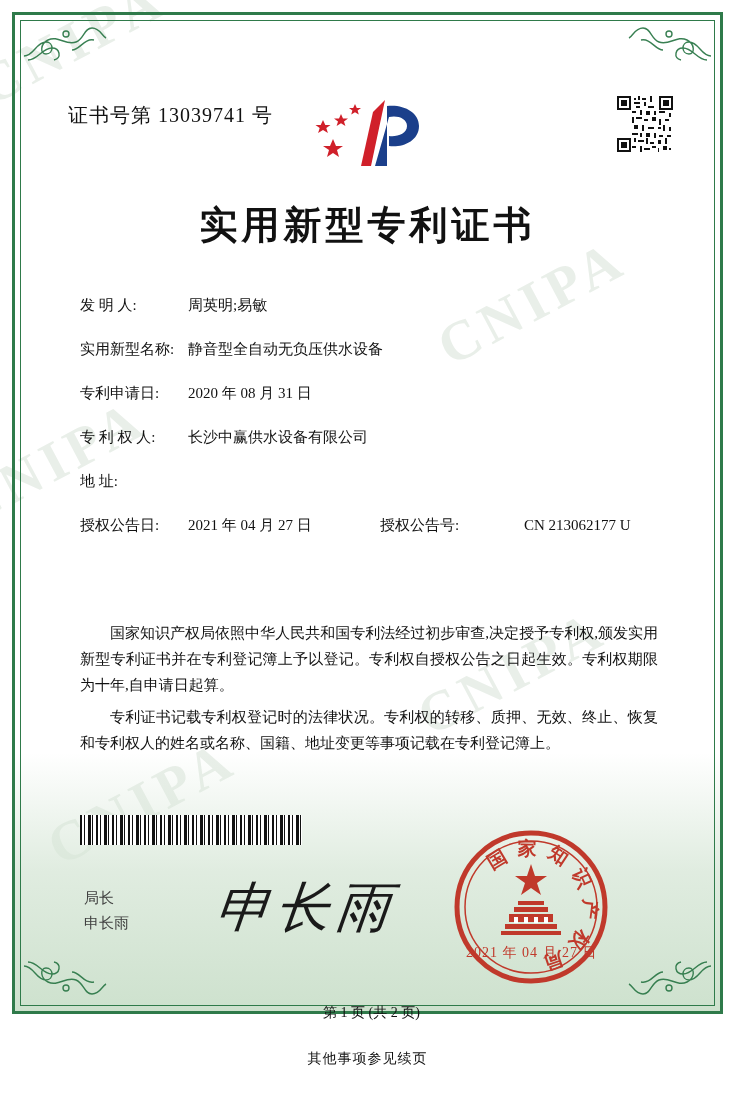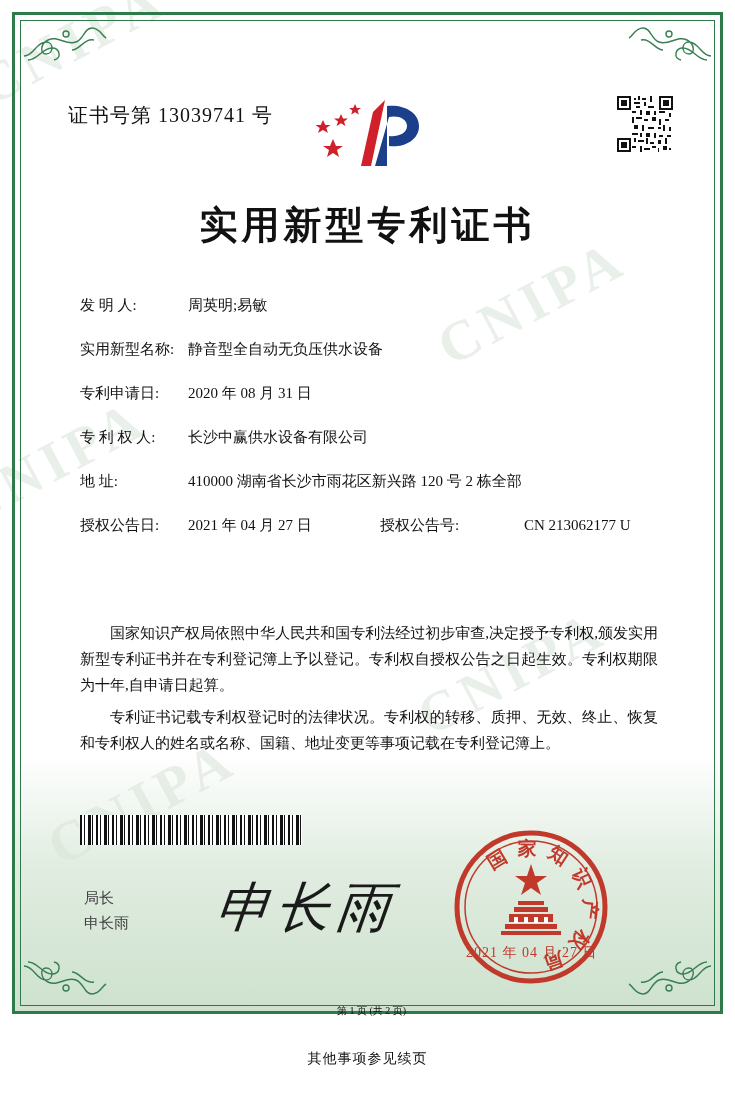--- a/index.html
+++ b/index.html
@@ -216,21 +216,21 @@
     letter-spacing: 1px;
   }
 
   
   .page-num {
     position: absolute;
     left: 0; right: 0;
     top: 1004px;
     text-align: center;
     font-family: "Liberation Serif", "DejaVu Serif", serif;
-    font-size: 10px;
+    font-size: 14px;
     color: #111;
     margin-left: 8px;
   }
   .footer-note {
     position: absolute;
     left: 0; right: 0;
     top: 1050px;
     text-align: center;
     font-family: "Liberation Serif", "DejaVu Serif", serif;
     font-size: 14px;
@@ -387,21 +387,20 @@
     <div class="row">
       <div class="lbl">专利申请日:</div>
       <div class="val">2020 年 08 月 31 日</div>
     </div>
     <div class="row">
       <div class="lbl">专 利 权 人:</div>
       <div class="val">长沙中赢供水设备有限公司</div>
     </div>
     <div class="row">
       <div class="lbl">地 址:</div>
-      <div class="val">410000 湖南省长沙市雨花区新兴路 120 号 2 栋全部</div>
     </div>
     <div class="row-2col">
       <div class="col-a">
         <div class="lbl">授权公告日:</div>
         <div class="val">2021 年 04 月 27 日</div>
       </div>
       <div class="col-b">
         <div class="lbl">授权公告号:</div>
         <div class="val">CN 213062177 U</div>
       </div>

